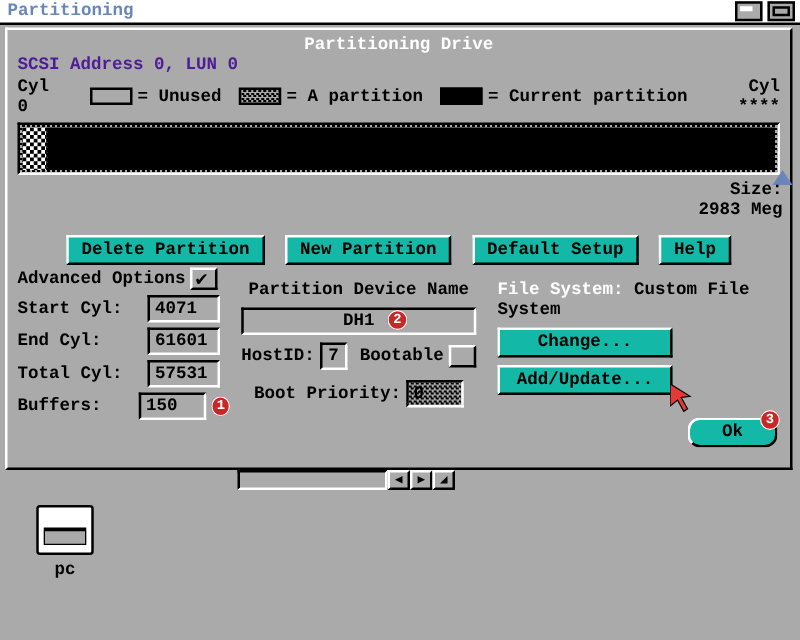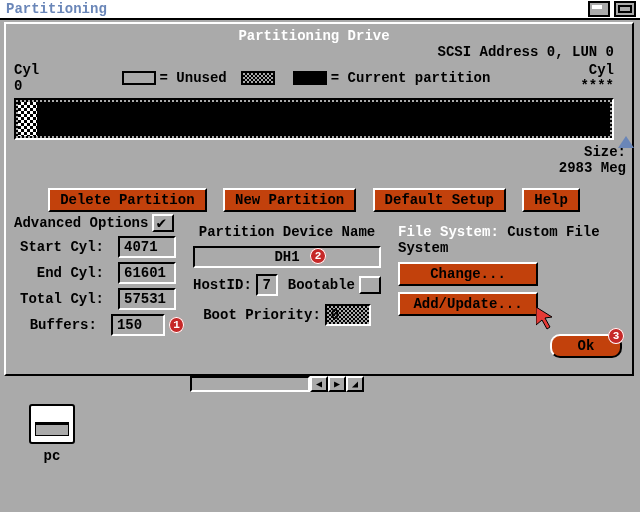--- a/index.html
+++ b/index.html
@@ -41,26 +41,26 @@
   .win {
     position:absolute;
     left:4px; top:22px;
     width:630px; height:354px;
     background:#aaa;
     border:2px solid #fff;
     border-right-color:#000;
     border-bottom-color:#000;
   }
   .win-inner {
-    padding:4px 18px 8px 8px;
+    padding:4px 8px 8px 8px;
     position:relative;
     height:100%;
   }
   .heading1 { color:#fff; text-align:center; font-weight:bold; }
-  .heading2 { color:#000000; text-align:right; font-weight:bold; }
+  .heading2 { color:#4c1d95; text-align:left; font-weight:bold; }
   .legend-row {
     display:flex; align-items:center;
     color:#000; font-weight:bold;
     margin-top:2px;
     font-family:Liberation Mono, monospace;
   }
   .legend-row .cyl-left { width:34px; }
   .legend-row .cyl-right { width:50px; text-align:right; color:#000;}
   .legend-row .mid { flex:1; display:flex; gap:14px; justify-content:center;}
   .swatch { display:inline-block; width:34px; height:14px; border:2px solid #000; vertical-align:middle; margin-right:4px;}
@@ -89,21 +89,21 @@
     background: repeating-conic-gradient(#fff 0% 25%, #000 0% 50%) 0 0/6px 6px;
     border-right:1px solid #000;
   }
   .tri {
     position:absolute; right:-2px; top:112px;
     width:0;height:0;border-left:8px solid transparent;border-right:8px solid transparent;border-bottom:12px solid #6a86b8;
   }
   .size-label { position:absolute; right:6px; top:120px; text-align:right; font-weight:bold;}
   .btn {
     display:inline-block;
-    background:#c2410c;
+    background:#14b8a6;
     border:2px solid #fff;
     border-right-color:#000;
     border-bottom-color:#000;
     padding:2px 10px;
     font-weight:bold;
     cursor:pointer;
     text-align:center;
   }
   .btn-row { text-align:center; margin-top:48px;}
   .btn-row .btn { margin:0 4px; }
@@ -112,21 +112,21 @@
     border-right-color:#fff;
     border-bottom-color:#fff;
     background:#aaa;
     padding:1px 4px;
     display:inline-block;
     font-weight:bold;
   }
   .field-row { display:flex; align-items:center; height:26px; }
   .label { font-weight:bold; }
   .col-left { position:absolute; left:8px; top:190px; width:170px; }
-  .col-left .field-row .label { width:90px; text-align:right; margin-right:14px;}
+  .col-left .field-row .label { width:90px; margin-right:14px;}
   .col-left .sunken { width:58px; text-align:left;}
   .adv-row { display:flex; align-items:center; gap:4px; margin-bottom:2px;}
   .checkbox {
     width:22px; height:18px;
     border:2px solid #fff; border-right-color:#000; border-bottom-color:#000;
     background:#aaa; position:relative;
   }
   .checkbox.checked::after{
     content:"✔"; position:absolute; left:2px; top:-3px; color:#000; font-size:16px; font-weight:bold;
   }
@@ -194,21 +194,21 @@
     <div class="heading1">Partitioning Drive</div>
     <div class="heading2">SCSI Address 0, LUN 0</div>
 
     <div class="legend-row">
       <div class="cyl-left">
         <div>Cyl</div>
         <div>0</div>
       </div>
       <div class="mid">
         <span><span class="swatch unused"></span><span>= Unused</span></span>
-        <span><span class="swatch apart"></span></span>
+        <span><span class="swatch apart"></span><span>= A partition</span></span>
         <span><span class="swatch current"></span><span>= Current partition</span></span>
       </div>
       <div class="cyl-right">
         <div>Cyl</div>
         <div>****</div>
       </div>
     </div>
 
     <div class="bar-wrap">
       <div class="bar-check"></div>

